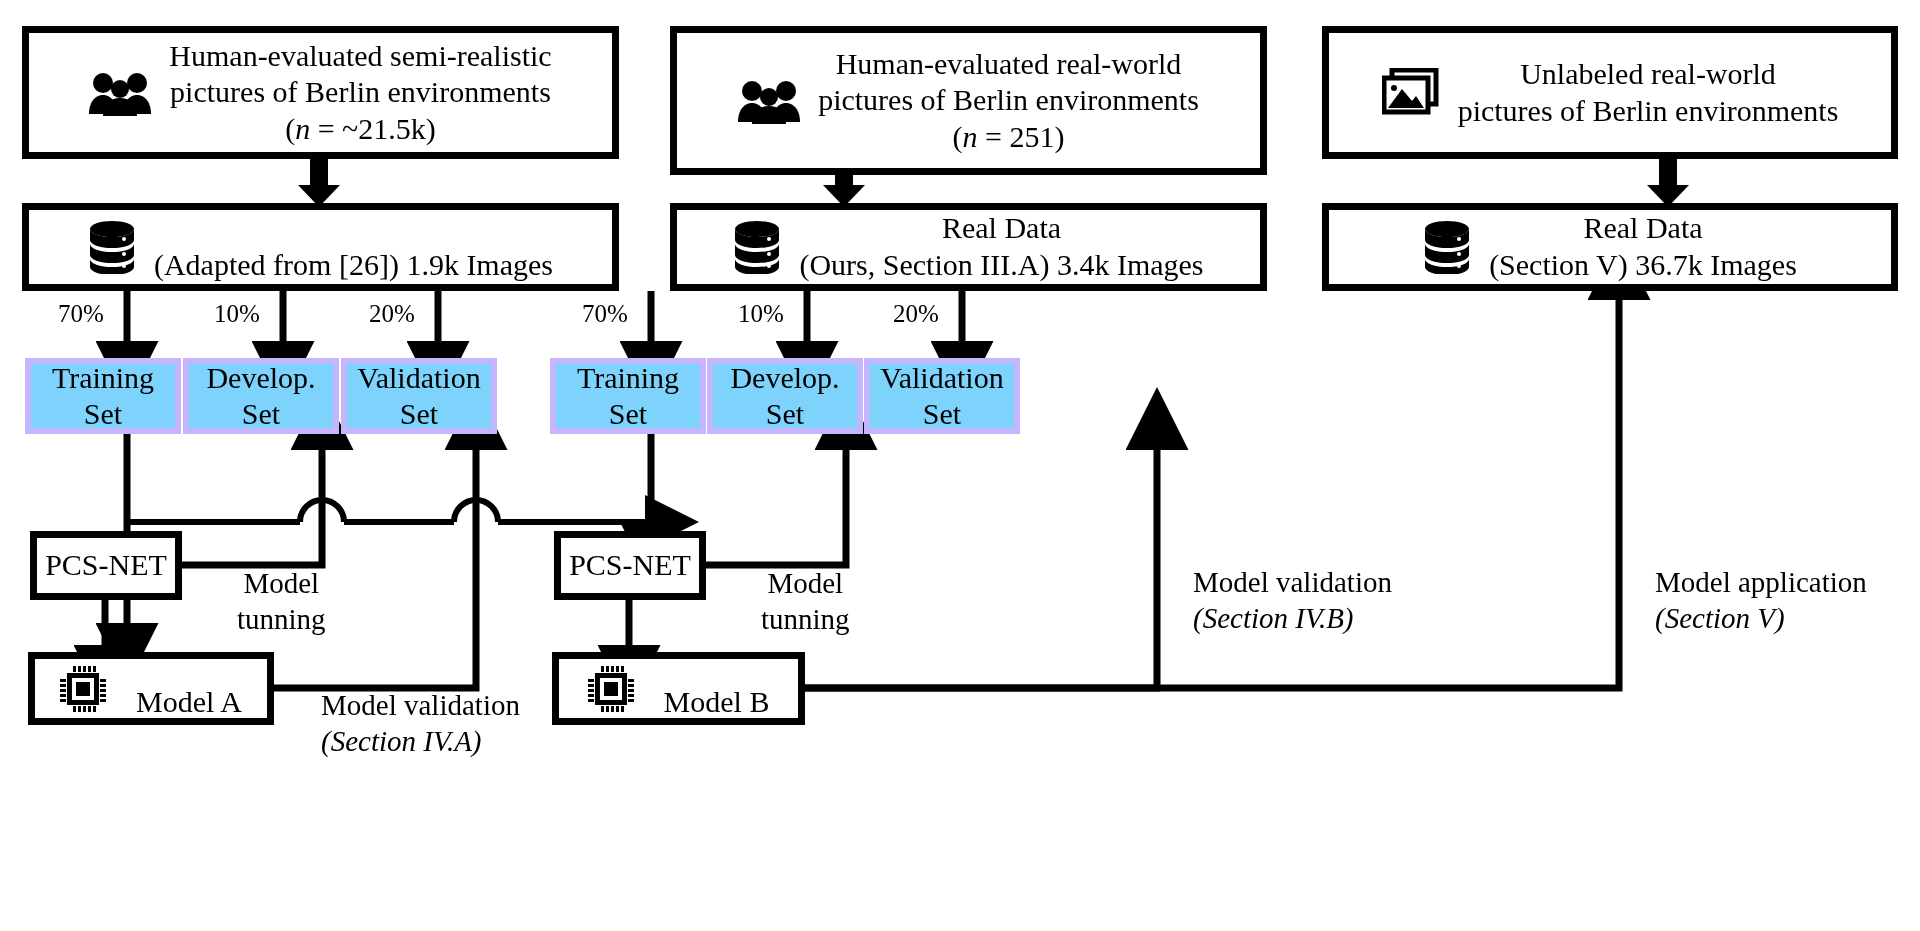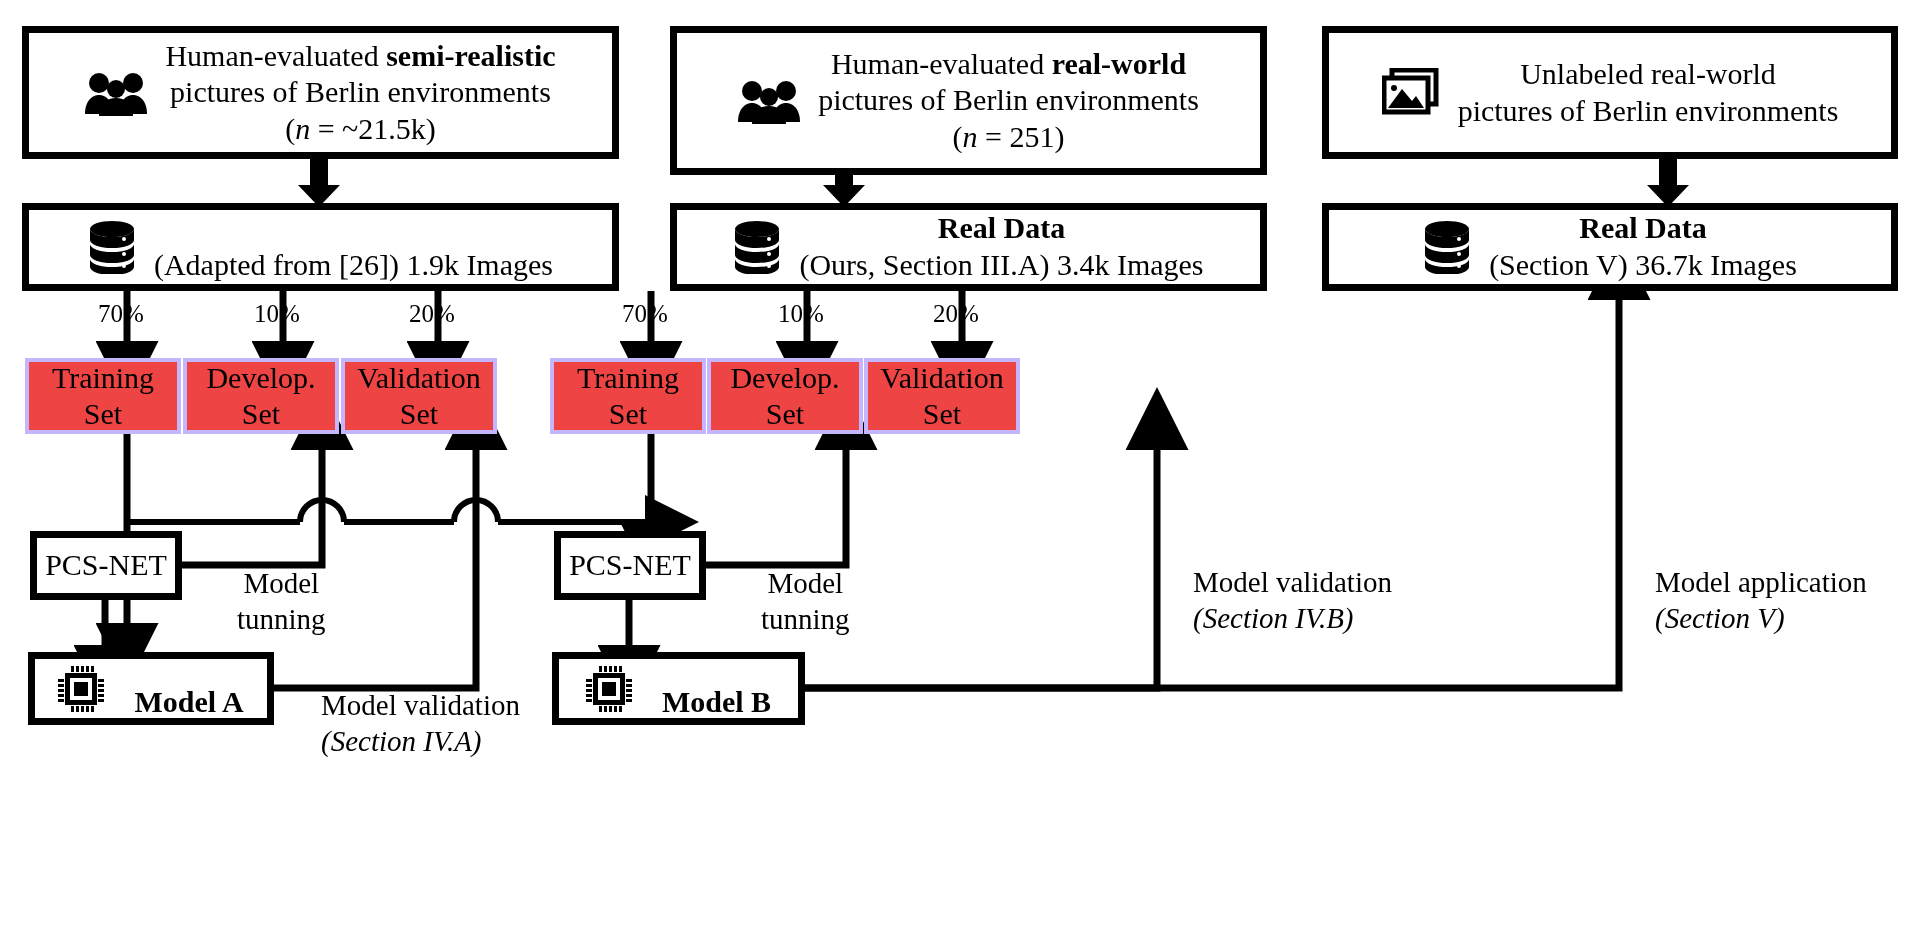--- a/index.html
+++ b/index.html
@@ -4,27 +4,27 @@
 <style>
   html,body{margin:0;padding:0;background:#ffffff;}
   body{width:1920px;height:931px;overflow:hidden;
        font-family:"Liberation Serif","DejaVu Serif",serif;}
   #stage{position:relative;width:1920px;height:931px;background:#ffffff;}
   svg.layer{position:absolute;left:0;top:0;width:1920px;height:931px;}
   .box{position:absolute;background:#ffffff;box-sizing:border-box;
        display:flex;align-items:center;justify-content:center;}
   .thick{border:7px solid #000;}
   .txt{font-size:30px;color:#000;line-height:1.22;text-align:center;}
-  .b{font-weight:bold;margin-top:28px;}
+  .b{font-weight:normal;margin-top:28px;}
   .i{font-style:italic;}
   .inner{display:flex;align-items:center;gap:18px;justify-content:center;width:100%;}
   .ic{flex:0 0 auto;display:inline-block;line-height:0;}
   .lbl{position:absolute;font-size:29px;color:#000;line-height:1.24;white-space:nowrap;margin-left:16px;}
-  .pct{position:absolute;font-size:25px;color:#000;margin-left:40px;}
-  .setbox{position:absolute;background:#ef4444;border:4px solid #c4b5fd;box-sizing:border-box;
+  .pct{position:absolute;font-size:25px;color:#000;}
+  .setbox{position:absolute;background:#7dd3fc;border:6px solid #c4b5fd;box-sizing:border-box;
           display:flex;align-items:center;justify-content:center;}
   .setbox span{font-size:30px;line-height:1.2;text-align:center;}
 </style>
 </head>
 <body>
 
 <div id="stage">
 
   <svg class="layer" viewBox="0 0 1920 931">
     <defs>

